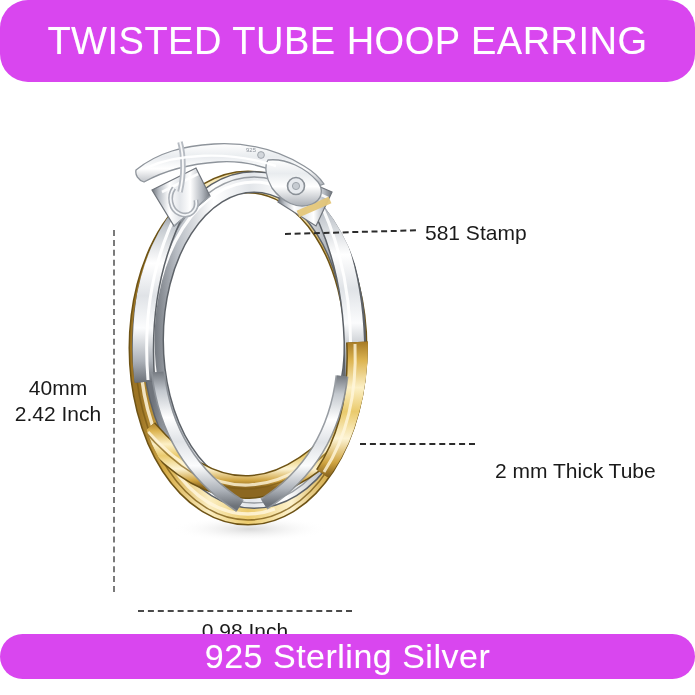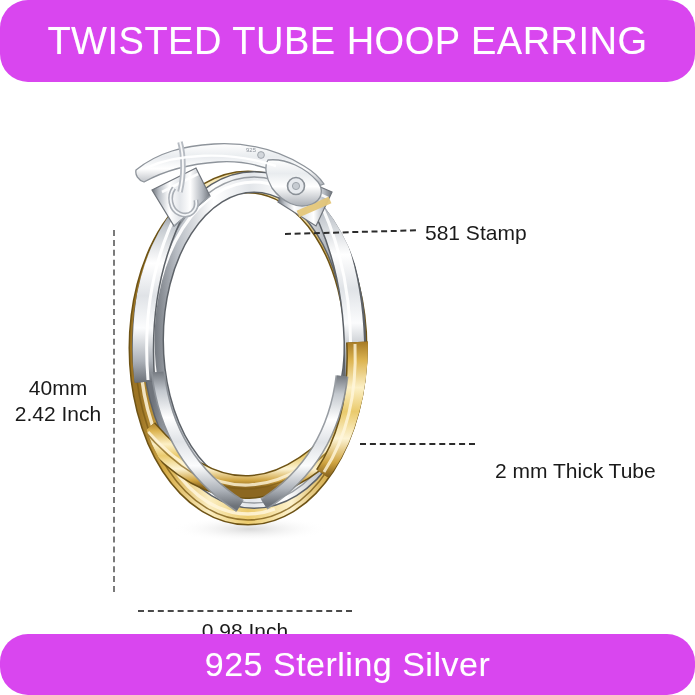--- a/index.html
+++ b/index.html
@@ -29,21 +29,21 @@
     border-radius: 28px;
   }
   #header-banner {
     top: 0;
     height: 82px;
     font-size: 38px;
     font-weight: 400;
   }
   #footer-banner {
     top: 634px;
-    height: 61px;
+    height: 45px;
     font-size: 34px;
     font-weight: 400;
   }
   .banner-text {
     white-space: nowrap;
     text-shadow: 0 0 1px rgba(255,255,255,0.35);
   }
 
   
   #product-stage {

